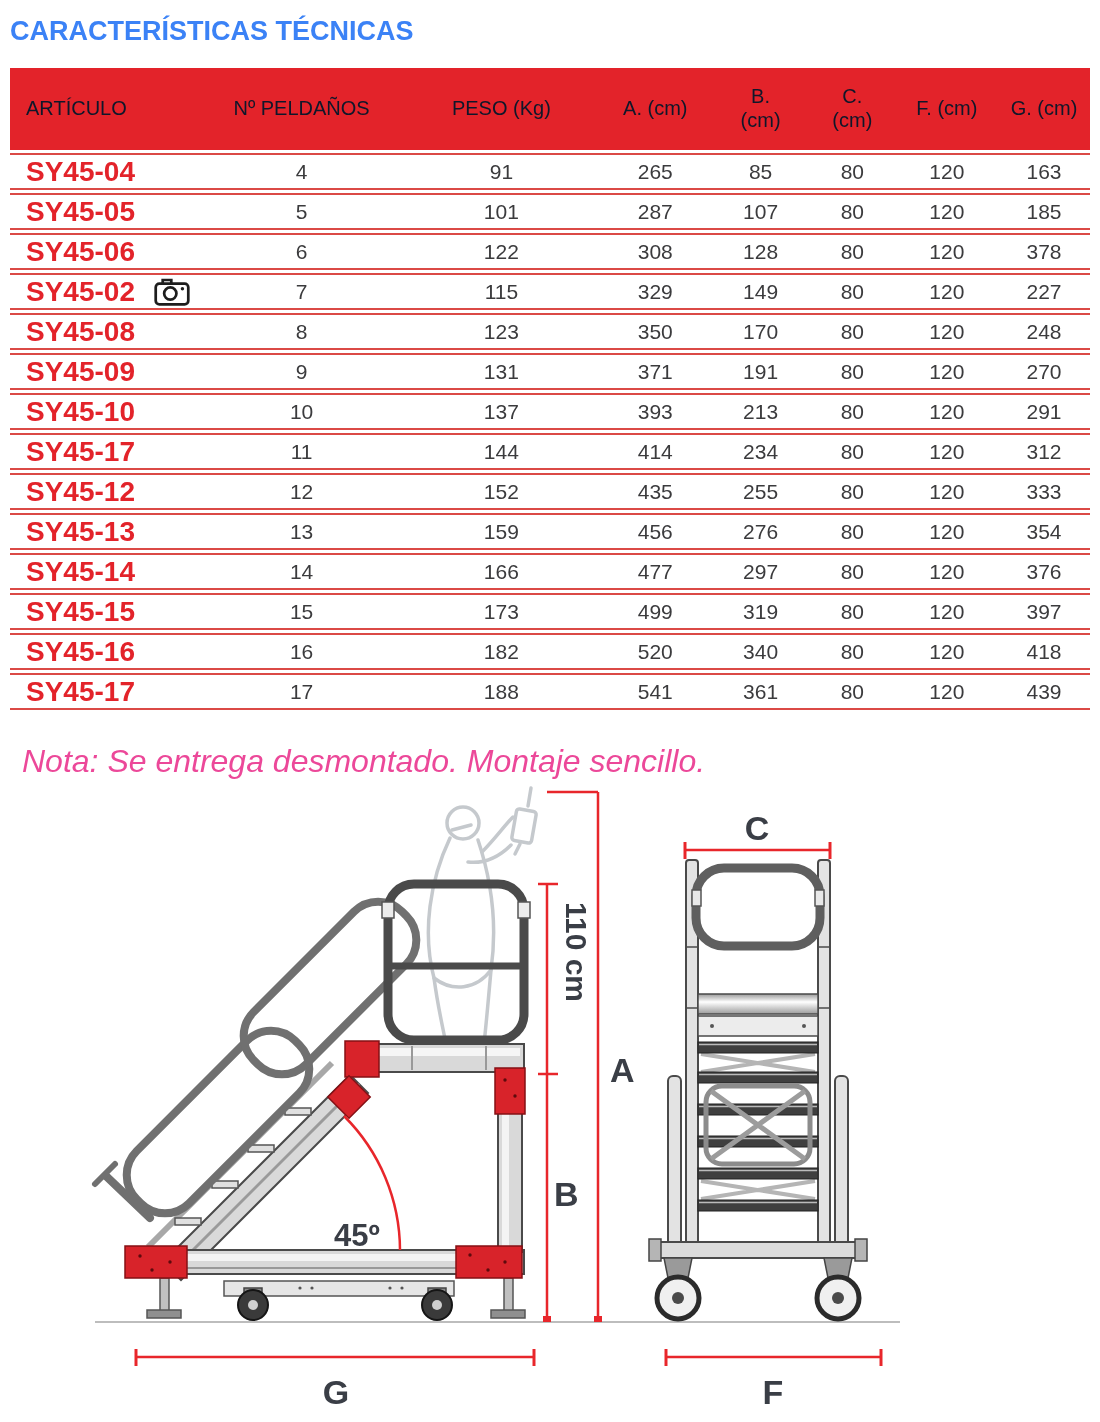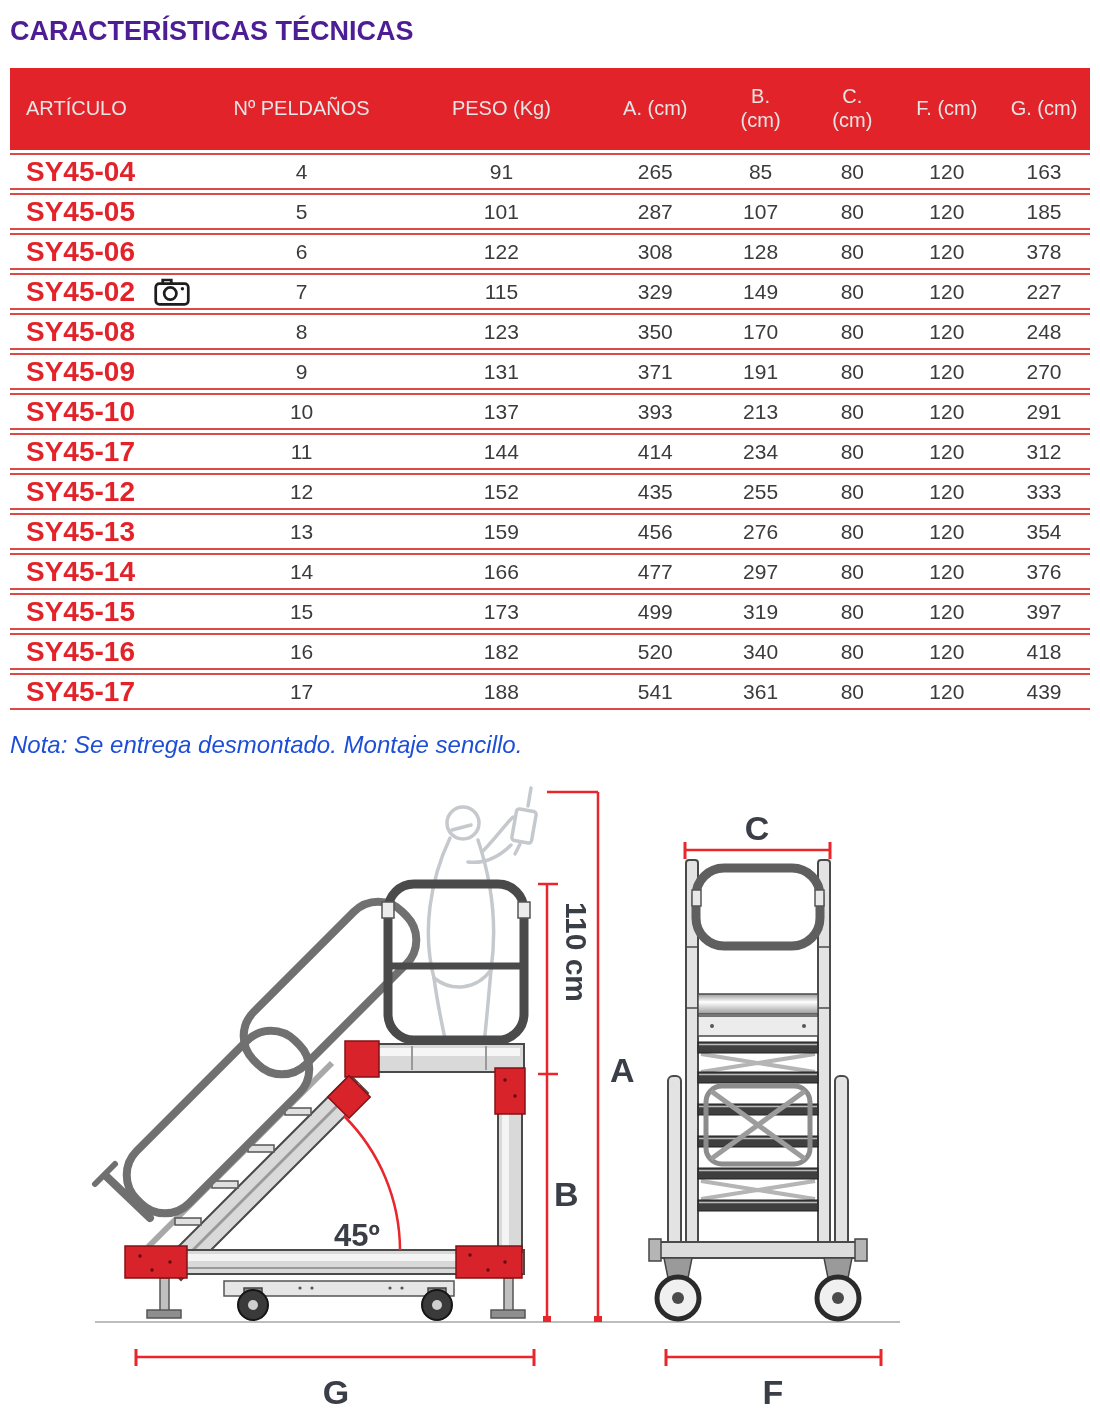--- a/index.html
+++ b/index.html
@@ -1,34 +1,34 @@
 <!DOCTYPE html>
 <html><head>
 <meta charset="utf-8">
 <style>
   html,body{margin:0;padding:0;background:#ffffff;}
   .page{position:relative;width:1100px;height:1422px;background:#ffffff;overflow:hidden;
         font-family:"Liberation Sans",sans-serif;}
   .title{position:absolute;top:16px;left:10px;margin:0;font-size:27px;font-weight:700;
-         color:#4c1d95;letter-spacing:0;}
+         color:#3b82f6;letter-spacing:0;}
   
   .spec-table{position:absolute;top:68px;left:10px;width:1080px;}
   .thead,.trow{display:grid;grid-template-columns:17.5% 19% 18% 10.5% 9% 8% 9.5% 8.5%;}
-  .thead{height:82px;background:#e3232a;color:#e5e5e5;align-items:center;}
+  .thead{height:82px;background:#e3232a;color:#0f172a;align-items:center;}
   .hcell{text-align:center;font-size:20px;line-height:1.18;font-weight:400;}
   .hcell:first-child{text-align:left;padding-left:16px;}
   .tbody{display:flex;flex-direction:column;row-gap:3px;padding-top:3px;}
   .trow{height:33px;border-top:2px solid #db4a46;border-bottom:2px solid #db4a46;
         align-items:center;background:#ffffff;}
   .cell{display:flex;align-items:center;justify-content:center;font-size:21px;color:#3b3b3d;}
   .code-cell{justify-content:flex-start;padding-left:16px;}
   .code{color:#e3232a;font-weight:700;font-size:28px;}
   .cam{display:inline-flex;margin-left:18px;line-height:0;}
-  .note{position:absolute;top:731px;left:10px;margin:0;font-size:24px;font-style:italic;
-        color:#1d4ed8;}
+  .note{position:absolute;top:731px;left:10px;margin:12px;font-size:32px;font-style:italic;
+        color:#ec4899;}
   .diagram-svg{position:absolute;top:780px;left:0;}
   .dimlabel{font-family:"Liberation Sans",sans-serif;font-weight:600;fill:#3a3e46;}
 </style>
 </head>
 <body>
 
 <div class="page">
 
   <h1 class="title">CARACTERÍSTICAS TÉCNICAS</h1>
 

